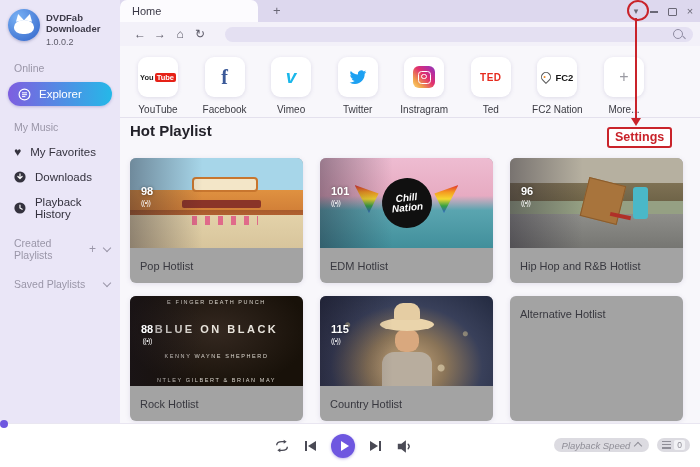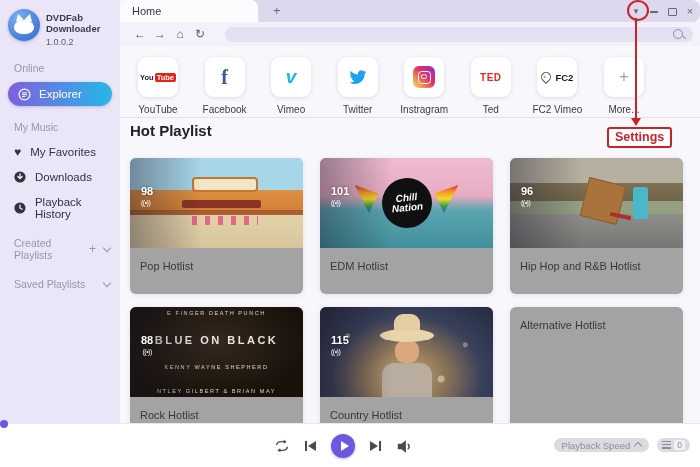--- a/index.html
+++ b/index.html
@@ -21,21 +21,21 @@
     background:linear-gradient(90deg,#7e5fe0,#25b8e8);color:#fff;display:flex;align-items:center;gap:8px;
     padding-left:10px;box-sizing:border-box;font-size:11.5px;box-shadow:0 1px 3px rgba(80,70,160,.3);}
   .side-item{display:flex;align-items:center;gap:9px;margin:13px 0 0 14px;font-size:11.5px;color:#34323e;}
   .si-heart{font-size:12px;line-height:12px;color:#34323e;}
   .side-row{display:flex;align-items:center;margin:17px 10px 0 14px;font-size:10.5px;color:#9a96a8;}
   .side-row .grow{flex:1;}
   .plus-mini{font-size:12px;color:#9a96a8;margin-right:8px;}
   .chev-down{width:5px;height:5px;border-right:1.4px solid #9a96a8;border-bottom:1.4px solid #9a96a8;transform:rotate(45deg);margin-top:-2px;}
 
   
-  .tabbar{position:absolute;left:120px;top:0;width:580px;height:22px;background:#ddd8ee;border-radius:8px;}
+  .tabbar{position:absolute;left:120px;top:0;width:580px;height:22px;background:#ddd8ee;}
   .tab{position:absolute;left:0;top:0;width:138px;height:22px;background:#fcfbfe;border-radius:7px 7px 0 0;
     display:flex;align-items:center;padding-left:12px;box-sizing:border-box;font-size:11px;color:#3a3846;}
   .newtab{position:absolute;left:153px;top:3px;color:#6a6876;font-size:13px;line-height:16px;}
   .wincontrols{position:absolute;right:4px;top:0;height:22px;display:flex;align-items:center;color:#6a6876;}
   .wc{width:12px;margin-left:6px;text-align:center;font-size:11px;line-height:22px;}
   .wc-menu{font-size:9px;}
   .min-dash{display:inline-block;width:8px;height:1.5px;background:#6a6876;vertical-align:middle;}
   .max-box{display:inline-block;width:7px;height:6px;border:1.3px solid #6a6876;border-radius:1px;vertical-align:middle;}
 
   
@@ -71,21 +71,21 @@
   .heading{position:absolute;left:10px;top:76px;margin:0;font-size:15px;font-weight:bold;color:#23222a;}
 
   
   .grid{position:absolute;left:10px;top:112px;display:grid;grid-template-columns:173px 173px 173px;column-gap:17px;row-gap:13px;}
   .card{background:#a3a3a3;border-radius:6px;overflow:hidden;box-shadow:0 1px 5px rgba(110,100,150,.16);cursor:default;}
   .thumb{position:relative;height:90px;overflow:hidden;}
   .thumb::before{content:"";position:absolute;inset:0;z-index:2;background:linear-gradient(90deg,rgba(28,24,40,.4),rgba(28,24,40,0) 42%);}
   .ovl{position:absolute;left:11px;top:27px;z-index:3;color:#fff;display:flex;flex-direction:column;gap:2px;}
   .count{font-size:11px;font-weight:bold;text-shadow:0 0 3px rgba(0,0,0,.5);}
   .live{font-size:7px;letter-spacing:-.5px;opacity:.95;}
-  .card-label{padding:12px 10px 12px;font-size:11px;color:#38383f;height:46px;box-sizing:border-box;white-space:nowrap;overflow:hidden;}
+  .card-label{padding:12px 10px 12px;font-size:11px;color:#38383f;height:35px;box-sizing:border-box;white-space:nowrap;overflow:hidden;}
   .artel{position:absolute;z-index:1;}
 
   .art-pop{background:linear-gradient(180deg,#a7d6e9 0%,#a7d6e9 36%,#df9140 36%,#d28038 58%,#a85c2c 58%,#b06030 63%,#e3d2a9 63%,#d8c59c 100%);}
   .pop-sign{left:37%;top:23%;width:36%;height:13%;background:#f3e6c8;border-radius:2px;box-shadow:0 0 0 2px #c8762e;}
   .pop-awning{left:30%;top:47%;width:46%;height:9%;background:#8a3428;border-radius:2px;}
   .pop-figs{left:36%;top:64%;width:38%;height:11%;background:repeating-linear-gradient(90deg,#e06a8a 0 5px,rgba(0,0,0,0) 5px 13px);}
 
   .art-edm{background:linear-gradient(180deg,#eebcd1 0%,#e7abc2 42%,#5aa5b0 58%,#418f9b 100%);}
   .chill{left:50%;top:50%;transform:translate(-50%,-50%) rotate(-6deg);width:50px;height:50px;border-radius:50%;
     background:#101010;color:#fff;display:flex;flex-direction:column;align-items:center;justify-content:center;
@@ -123,21 +123,21 @@
   .playerbar{position:absolute;left:0;top:423px;width:700px;height:44px;background:#fff;border-top:1px solid #e9e6f1;}
   .seek-dot{position:absolute;left:0;top:-4px;width:8px;height:8px;border-radius:50%;background:#6e57e0;}
   .pcontrols{position:absolute;left:274px;top:0;height:44px;display:flex;align-items:center;gap:15px;}
   .pc{display:flex;align-items:center;}
   .pbar{width:2px;height:10px;background:#4a4a55;}
   .tri-l{width:0;height:0;border-right:8px solid #4a4a55;border-top:5px solid transparent;border-bottom:5px solid transparent;margin-left:1px;}
   .tri-r{width:0;height:0;border-left:8px solid #4a4a55;border-top:5px solid transparent;border-bottom:5px solid transparent;margin-right:1px;}
   .play{width:24px;height:24px;border-radius:50%;background:#6e57e0;display:flex;align-items:center;justify-content:center;box-shadow:0 1px 3px rgba(90,70,200,.4);}
   .play-tri{width:0;height:0;border-left:8px solid #fff;border-top:5px solid transparent;border-bottom:5px solid transparent;margin-left:3px;}
   .pright{position:absolute;right:10px;top:14px;display:flex;align-items:center;gap:8px;}
-  .speed-pill{height:14px;background:#dcdbe1;border-radius:8px;display:flex;align-items:center;gap:5px;padding:0 8px;font-size:9.5px;color:#8f8e97;}
+  .speed-pill{height:14px;background:#dcdbe1;border-radius:8px;display:flex;align-items:center;gap:5px;padding:0 8px;font-size:9.5px;color:#8f8e97;font-style:italic;}
   .chev-up{width:5px;height:5px;border-left:1.4px solid #8f8e97;border-top:1.4px solid #8f8e97;transform:rotate(45deg);margin-top:2px;}
   .queue-pill{height:14px;background:#dcdbe1;border-radius:7px;display:flex;align-items:center;gap:3px;padding:0 5px;}
   .q-ico{width:9px;height:8px;background:repeating-linear-gradient(180deg,#8f8e97 0 1.2px,rgba(0,0,0,0) 1.2px 3.2px);}
   .q-count{font-size:8.5px;color:#8f8e97;background:#f2f2f5;border-radius:2px;padding:0 3px;line-height:10px;}
 
   
   .red-circle{position:absolute;left:627px;top:0;width:18px;height:17px;border:2px solid #c9232a;border-radius:50%;z-index:20;}
   .red-line{position:absolute;left:635px;top:18px;width:2px;height:101px;background:#c9232a;z-index:20;}
   .red-arrow{position:absolute;left:631px;top:118px;width:0;height:0;border-left:5px solid transparent;border-right:5px solid transparent;border-top:8px solid #c9232a;z-index:20;}
   .settings-box{position:absolute;left:607px;top:127px;z-index:20;background:#fff;border:2px solid #c9232a;border-radius:3px;
@@ -272,21 +272,21 @@
           </div>
         <div class="site-label">Ted</div>
       </div>
       <div class="site">
         <div class="tile">
           <span class="fc2-wrap">
               <span class="fc2-mark"></span>
               <span class="fc2-t">FC2</span>
             </span>
         </div>
-        <div class="site-label">FC2 Vimeo</div>
+        <div class="site-label">FC2 Nation</div>
       </div>
       <div class="site">
         <div class="tile">
             <span class="more-plus">+</span>
           </div>
         <div class="site-label">More...</div>
       </div>
     </div>
 
     <div class="divider"></div>

